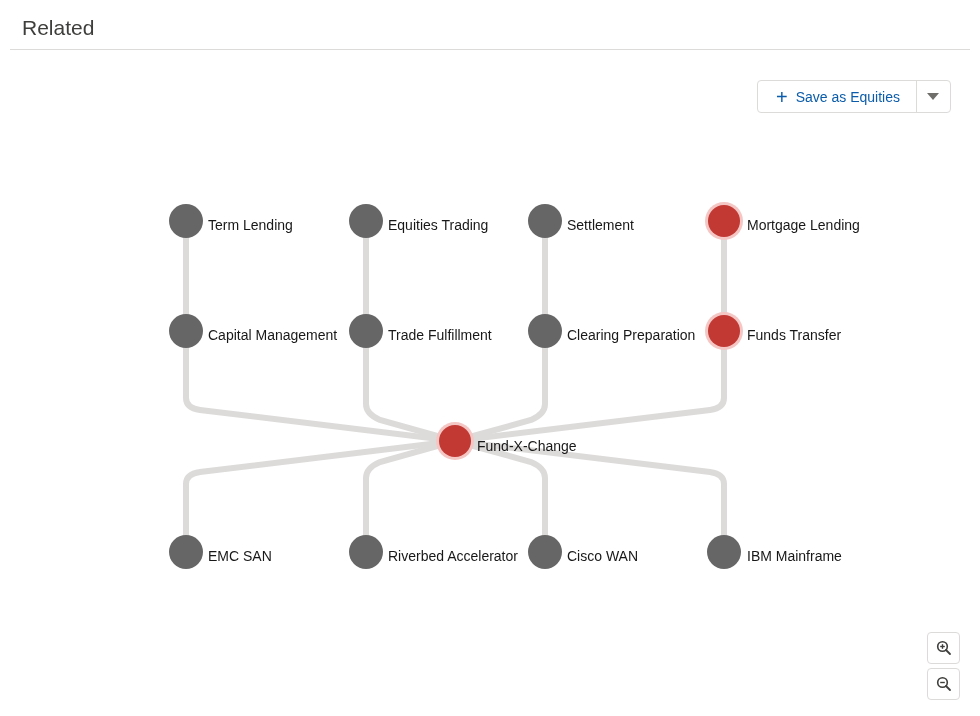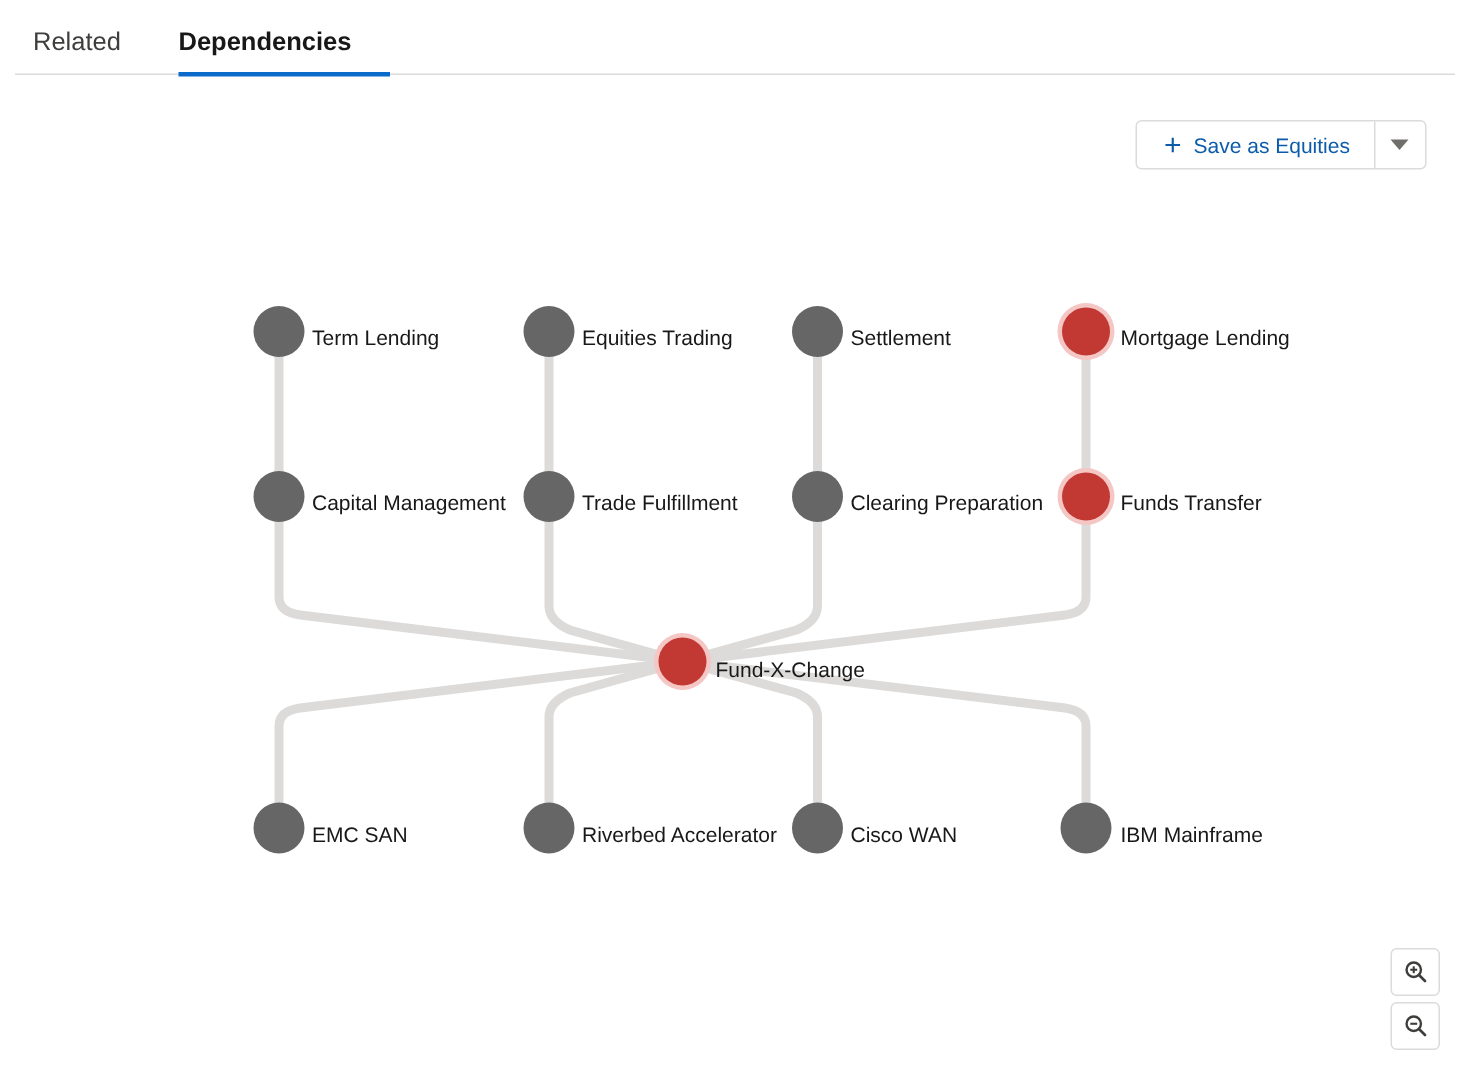--- a/index.html
+++ b/index.html
@@ -1,20 +1,20 @@
 <!DOCTYPE html>
 <html><head>
 <meta charset="utf-8">
 <style>
   * { box-sizing: border-box; margin: 0; padding: 0; }
   html, body { width: 980px; height: 716px; background: #ffffff; overflow: hidden; }
   body { font-family: "Liberation Sans", "DejaVu Sans", sans-serif; color: #181818; position: relative; }
 
   .tabs { position: absolute; left: 10px; top: 0; width: 960px; height: 50px; border-bottom: 1px solid #dddbda; }
-  .tab { position: absolute; top: 0; height: 50px; line-height: 56px; font-size: 17px; color: #3e3e3c; cursor: pointer; }
+  .tab { position: absolute; top: 0; height: 50px; line-height: 56px; font-size: 21px; color: #3e3e3c; cursor: pointer; text-align: center; }
   .tab.related { left: 12px; width: 72px; }
   .tab.active { left: 109px; width: 141px; font-weight: bold; color: #181818; }
   .tab.active::after { content: ""; position: absolute; left: 0; right: 0; bottom: -1px; height: 3px; background: #0b6bcb; }
 
   .btn-group { position: absolute; left: 757px; top: 80px; height: 33px; display: flex; border: 1px solid #dddbda; border-radius: 4px; background: #fff; }
   .btn-main { display: flex; align-items: center; padding: 0 16px 0 18px; font-size: 14px; color: #0b5cab; cursor: pointer; border-right: 1px solid #dddbda; height: 100%; }
   .btn-main .plus { font-size: 20px; margin-right: 8px; color: #0b5cab; line-height: 1; font-weight: normal; }
   .btn-drop { width: 33px; height: 100%; display: flex; align-items: center; justify-content: center; cursor: pointer; }
   .caret { width: 0; height: 0; border-left: 6px solid transparent; border-right: 6px solid transparent; border-top: 7px solid #706e6b; }
 
@@ -25,21 +25,20 @@
 
   .zoom-btn { position: absolute; left: 927px; width: 33px; height: 32px; border: 1px solid #dddbda; border-radius: 4px; background: #fff; display: flex; align-items: center; justify-content: center; cursor: pointer; }
   .zoom-in { top: 632px; }
   .zoom-out { top: 668px; }
 </style>
 </head>
 <body>
 
 <div class="tabs">
   <div class="tab related">Related</div>
-  <div class="tab active">Dependencies</div>
 </div>
 
 <div class="btn-group">
   <div class="btn-main">
     <span class="plus">+</span>
     <span>Save as Equities</span>
   </div>
   <div class="btn-drop">
     <span class="caret"></span>
   </div>

